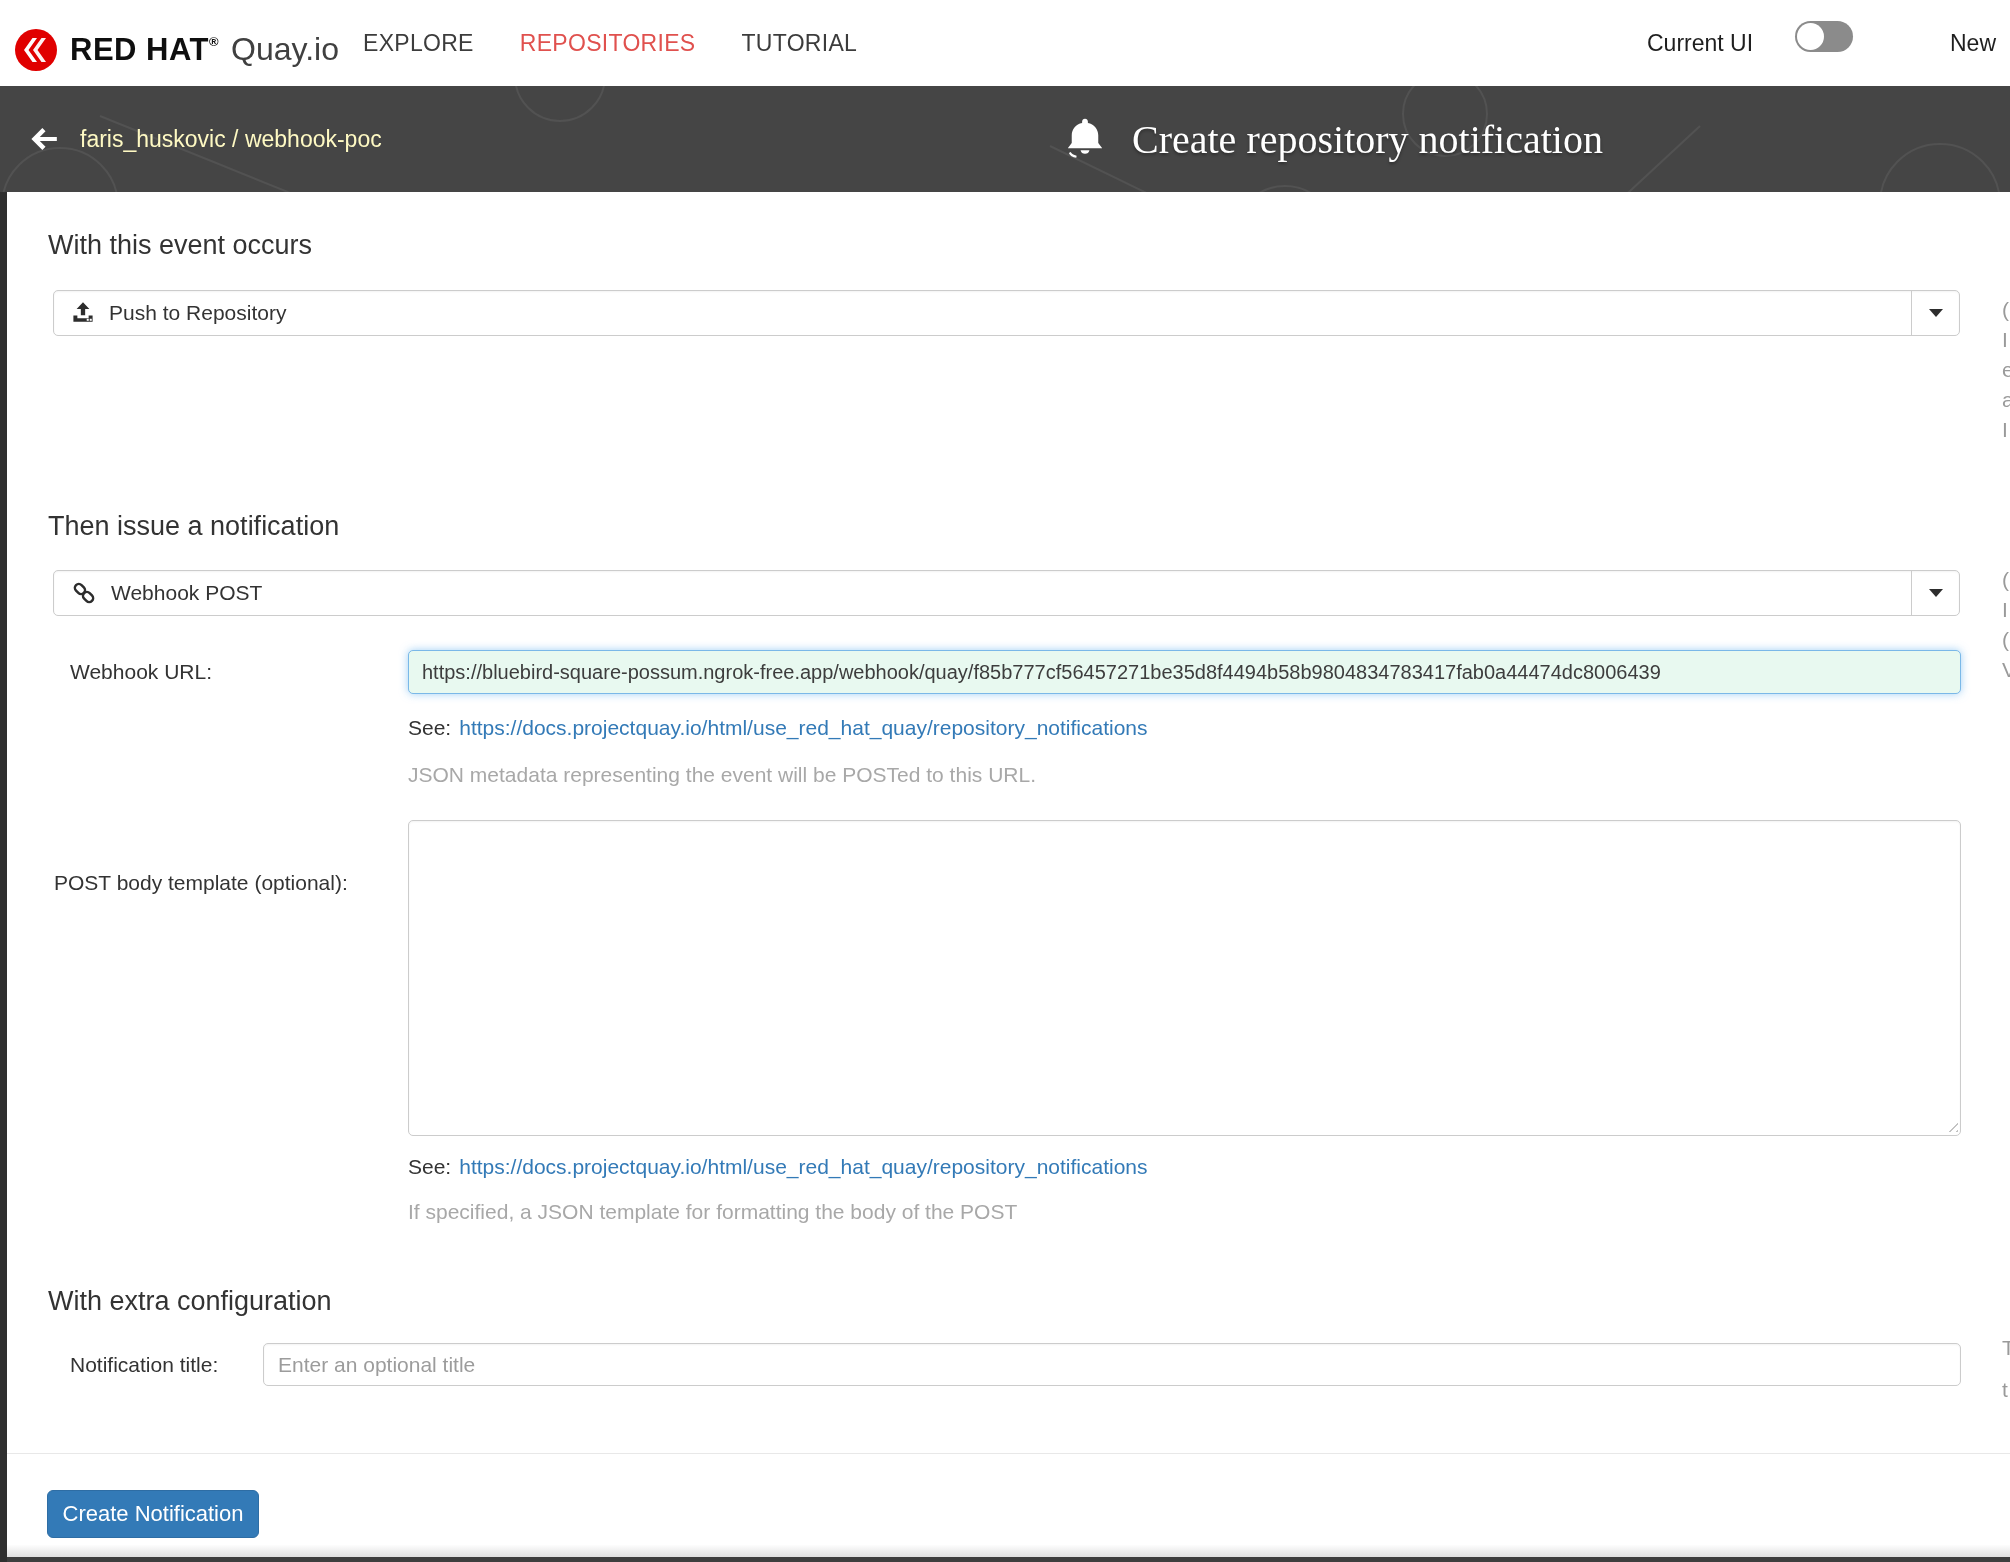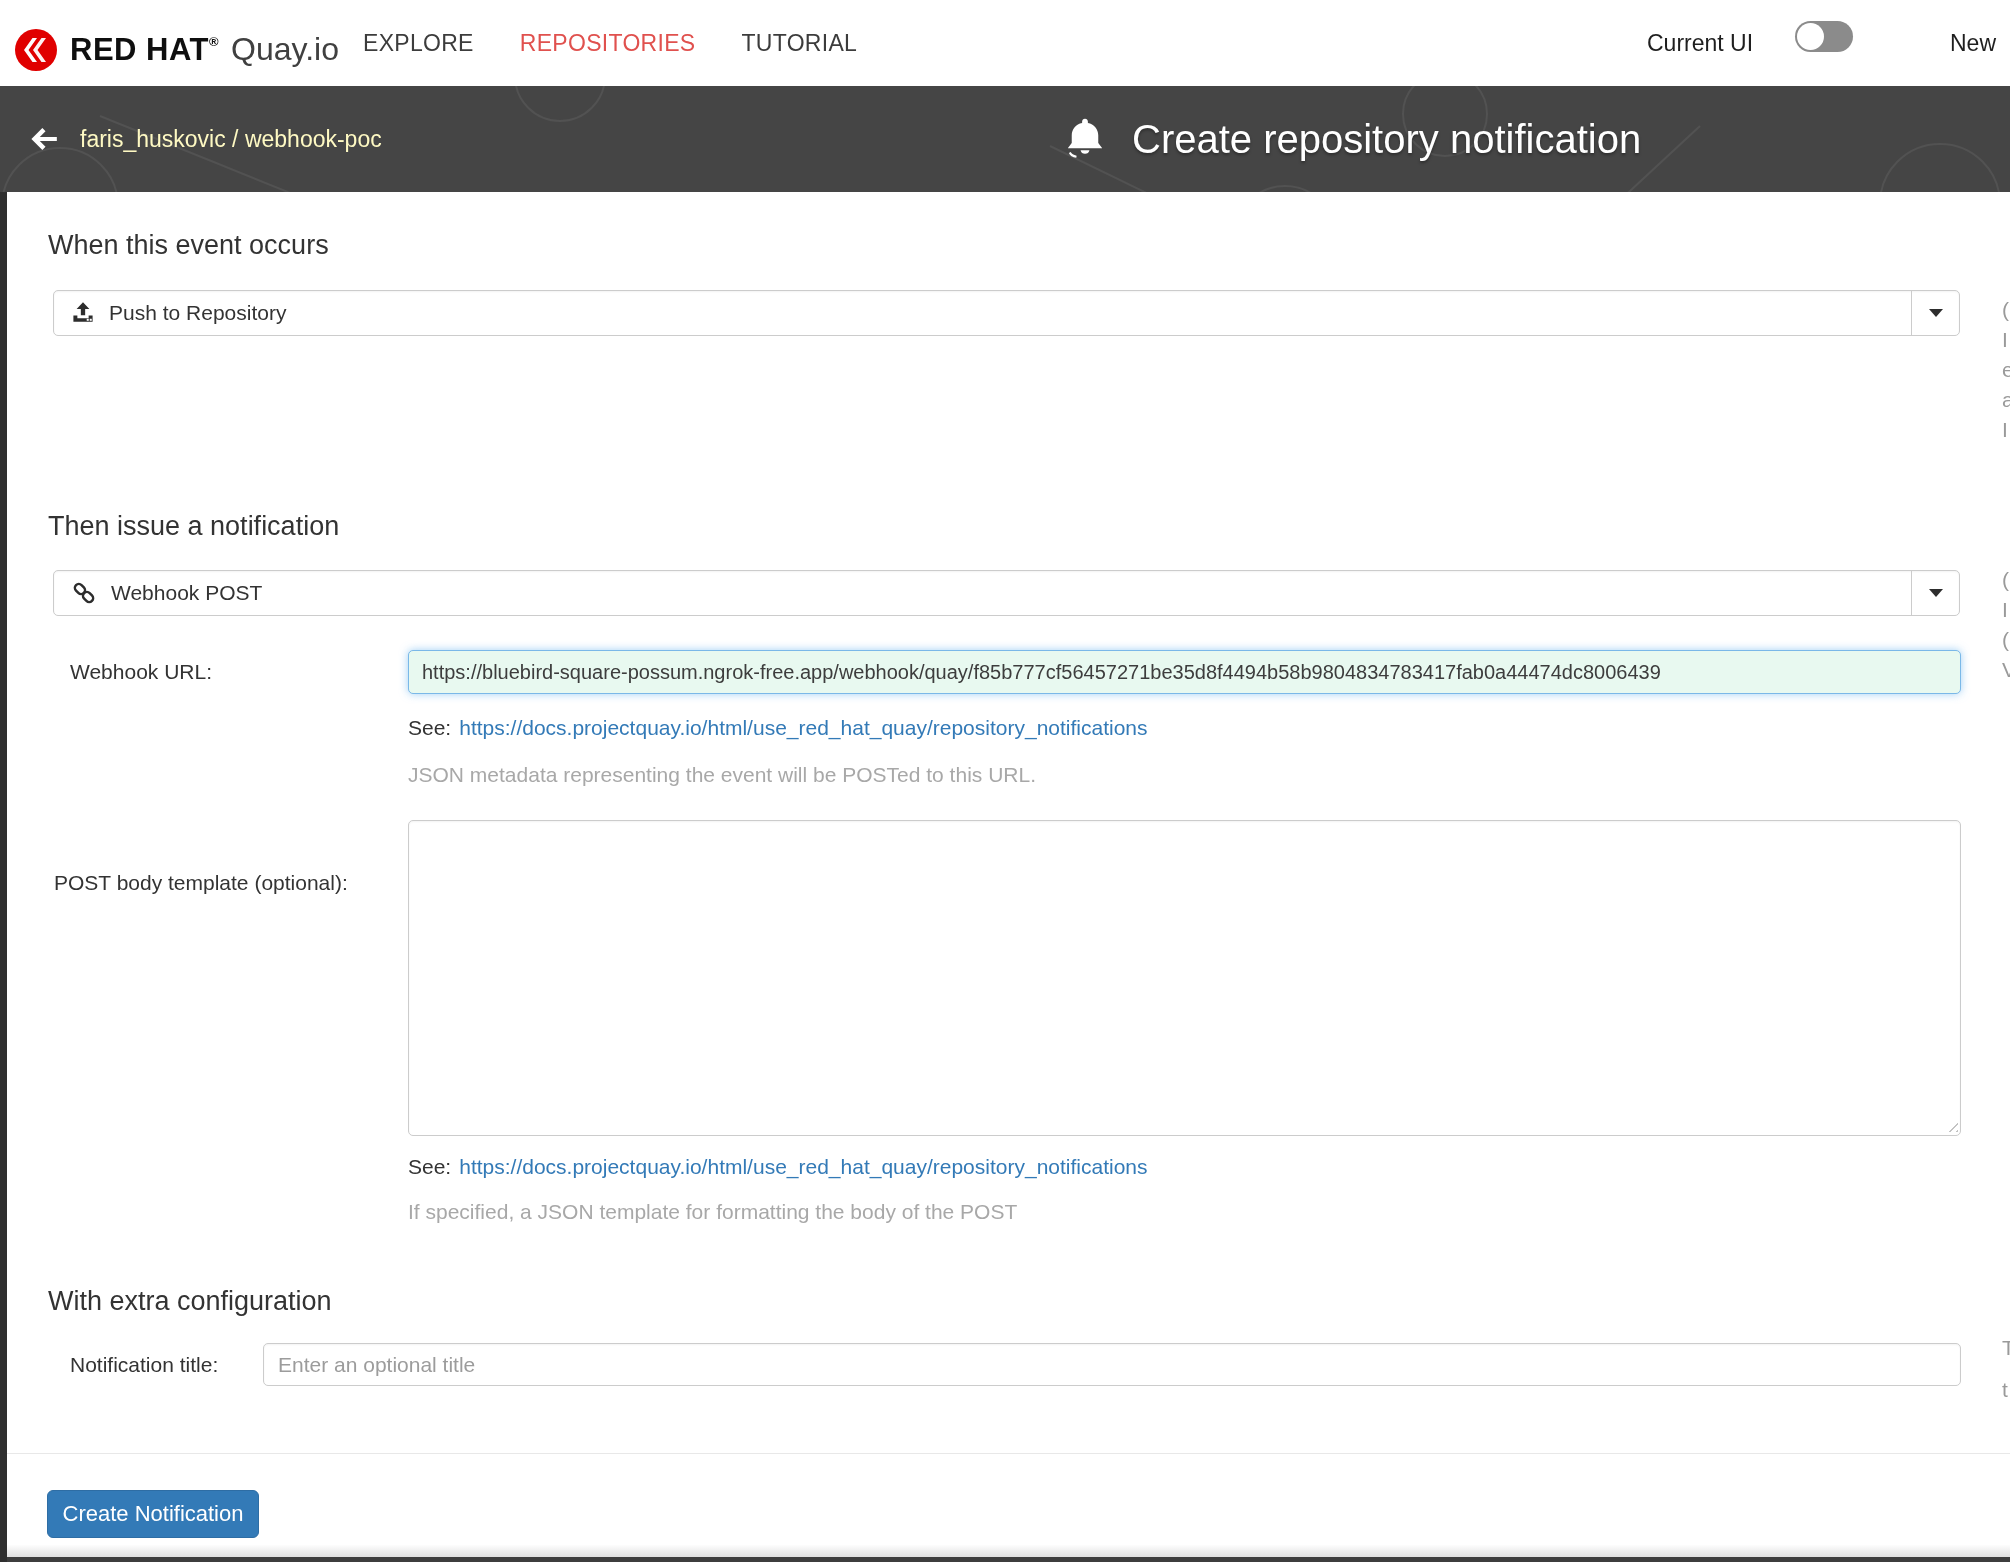--- a/index.html
+++ b/index.html
@@ -19,21 +19,21 @@
   .current-ui-label{position:absolute;left:1647px;top:30px;font-size:23px;color:#1f1f1f;}
   .toggle{position:absolute;left:1795px;top:21px;width:58px;height:31px;border-radius:17px;background:#8b8b8b;cursor:pointer;}
   .toggle-knob{position:absolute;left:2px;top:2px;width:27px;height:27px;border-radius:50%;background:#fff;}
   .new-ui-label{position:absolute;left:1950px;top:30px;font-size:23px;color:#1f1f1f;white-space:nowrap;}
 
   
   .page-header{position:absolute;top:86px;left:0;width:2010px;height:106px;background:#454545;overflow:hidden;}
   .header-pattern{position:absolute;left:0;top:0;}
   .header-left{position:absolute;left:30px;top:0;height:106px;display:flex;align-items:center;gap:22px;}
   .breadcrumb{font-size:23px;color:#fef9c3;}
-  .header-title-group{position:absolute;left:1064px;top:0;height:106px;display:flex;align-items:center;gap:26px;}
+  .header-title-group{position:absolute;left:1064px;top:0;height:106px;display:flex;align-items:center;gap:26px;font-family:Liberation Serif, serif;}
   .page-title{font-size:40px;color:#fff;font-weight:400;text-shadow:0 2px 3px rgba(0,0,0,.35);white-space:nowrap;}
 
   
   .left-strip{position:absolute;left:0;top:192px;width:7px;height:1370px;background:#2f2f2f;}
   .bottom-gradient{position:absolute;left:7px;top:1545px;width:2003px;height:12px;background:linear-gradient(#fdfdfd,#e0e0e0);}
   .bottom-bar{position:absolute;left:7px;top:1557px;width:2003px;height:5px;background:#3e3e3e;}
 
   
   .section-heading{position:absolute;font-size:27px;font-weight:400;color:#333;white-space:nowrap;}
   .h-event{left:48px;top:230px;}
@@ -148,21 +148,21 @@
           <path fill="#fff" d="M12.6 26.5a3.5 3.5 0 0 0 6.8 0z"></path>
           <path fill="none" stroke="#fff" stroke-width="1.6" d="M9.5 31.5c-2.6-.4-4.4-1.6-5.1-3.2"></path>
         </svg>
       </span>
       <span class="page-title">Create repository notification</span>
     </div>
   </div>
 
   <div class="left-strip"></div>
 
-  <div class="section-heading h-event">When this event occurs</div>
+  <div class="section-heading h-event">With this event occurs</div>
   <div class="select-box sel-event">
     <span class="select-icon">
       <svg width="24" height="24" viewBox="0 0 20 20">
         <path fill="#2d2d2d" d="M10 1l5.3 5.7h-3.5v5.1H8.2V6.7H4.7z"></path>
         <path fill="#2d2d2d" d="M2 12.1h3.3v2.3h9.4v-2.3H18v5.2H2z"></path>
         <rect x="13.1" y="14.8" width="1.7" height="1.7" fill="#fff"></rect>
         <rect x="15.6" y="14.8" width="1.7" height="1.7" fill="#fff"></rect>
       </svg>
     </span>
     <span class="select-label">Push to Repository</span>

